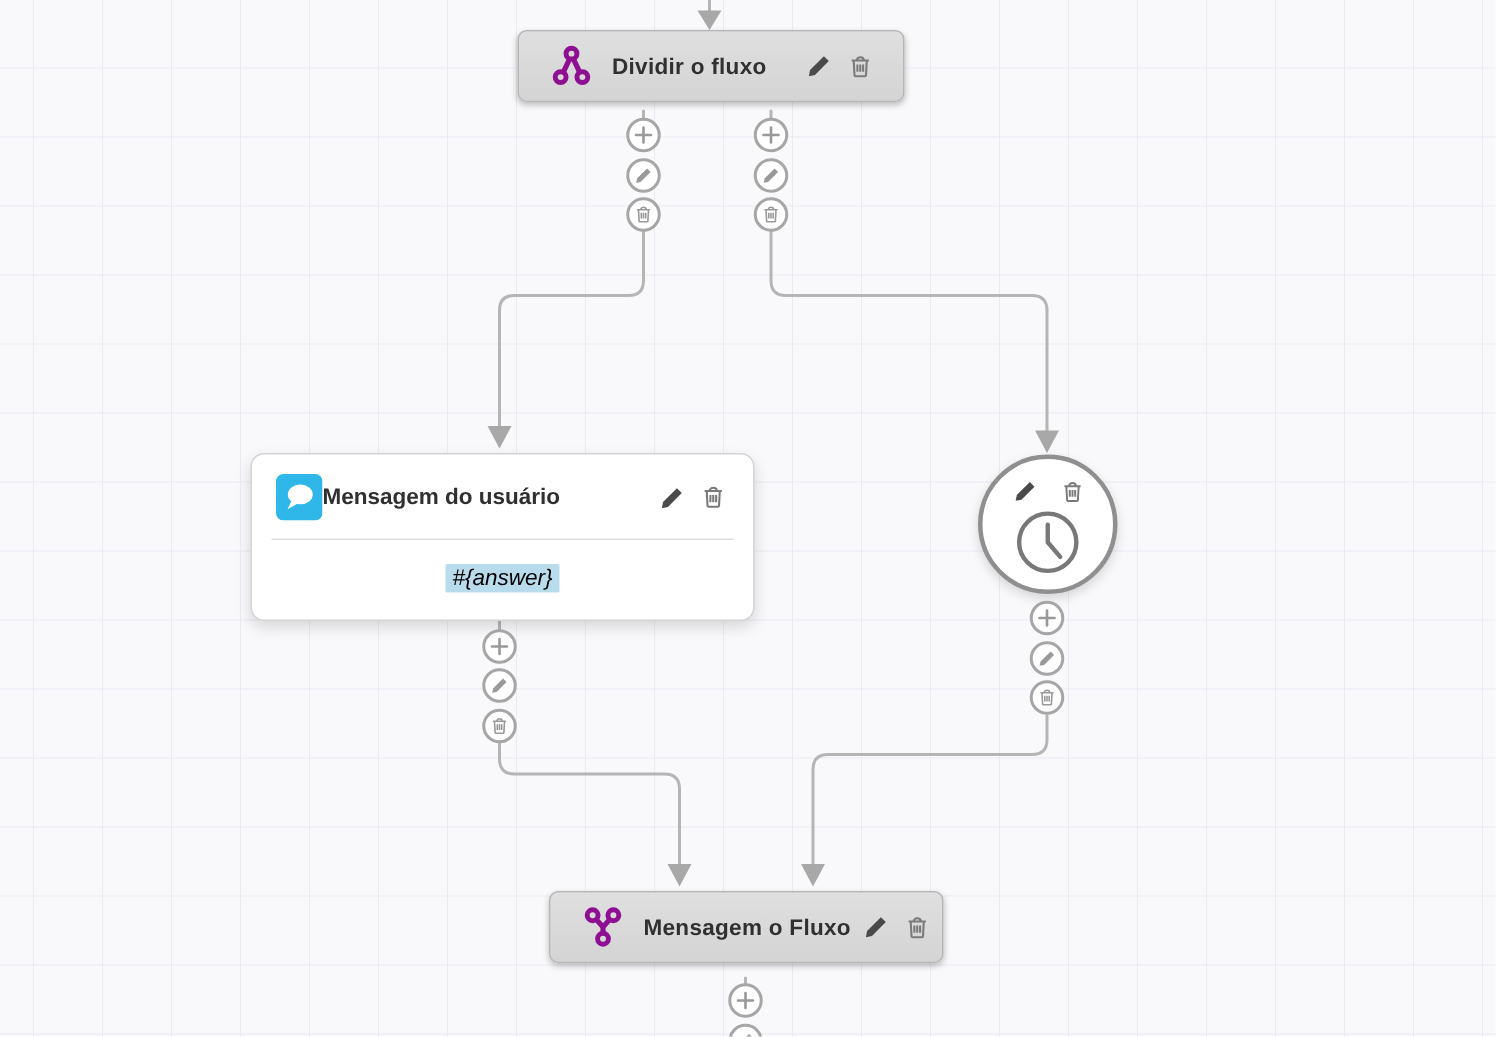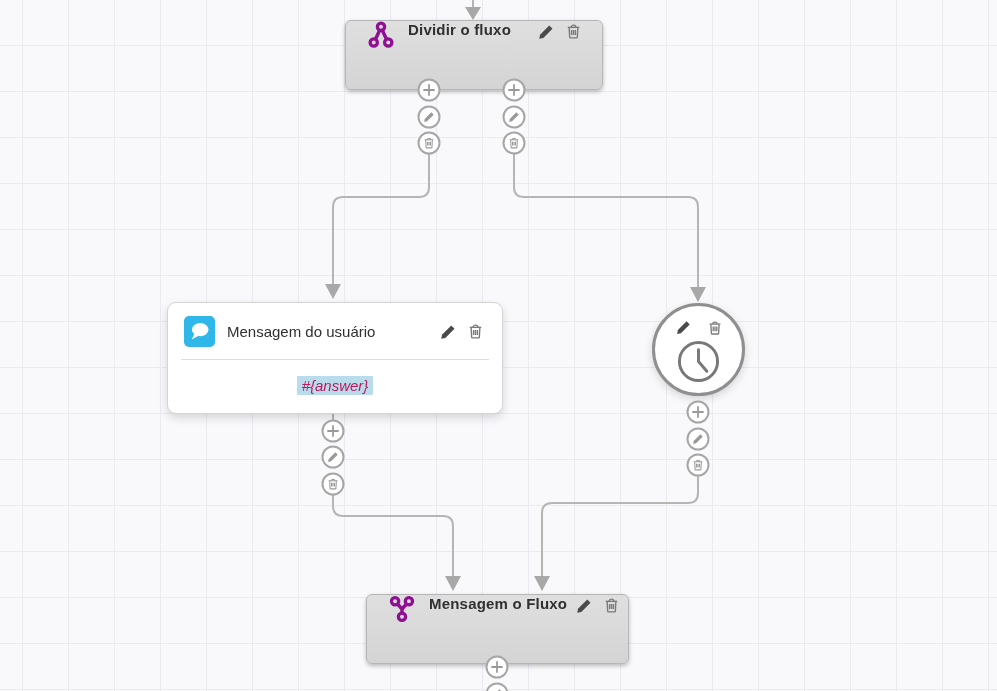--- a/index.html
+++ b/index.html
@@ -12,42 +12,42 @@
       linear-gradient(to bottom,#e9ebf2 1px,transparent 1px);
     background-size:46px 46px,46px 46px;
     background-position:22px 0,0 45px;
   }
   svg.wires{position:absolute;left:0;top:0;pointer-events:none;}
   .wire{stroke:#b5b5b5;stroke-width:2;fill:none;stroke-linecap:round;}
   .arrowhead{fill:#a8a8a8;}
 
   
   .node-bar{
-    position:absolute;height:70px;box-sizing:border-box;
+    position:absolute;height:48px;box-sizing:border-box;
     background:linear-gradient(#dfdfdf,#d4d4d4);
     border:1px solid #b6b6b6;border-radius:6px;
     box-shadow:0 2px 4px rgba(0,0,0,.25);
-    display:flex;align-items:flex-start;padding:0 18px 0 21px;
+    display:flex;align-items:center;padding:0 18px 0 21px;
     cursor:move;
   }
   .node-bar .title{flex:1;margin-left:13px;font-size:15px;font-weight:bold;color:#303030;letter-spacing:.2px;white-space:nowrap;}
   .hdr-btn{background:none;border:none;padding:2px;margin-left:6px;cursor:pointer;display:flex;align-items:center;}
 
   
   .node-card{
     position:absolute;left:167px;top:302px;width:336px;height:112px;box-sizing:border-box;
     background:#fff;border:1px solid #d4d4d4;border-radius:9px;
     box-shadow:0 4px 10px rgba(0,0,0,.14);cursor:move;
   }
   .node-card .hd{display:flex;align-items:center;padding:13px 16px 12px 16px;}
-  .node-card .hd .title{flex:1;margin-left:12px;font-size:15px;font-weight:normal;color:#303030;white-space:nowrap;}
+  .node-card .hd .title{flex:1;margin-left:0;font-size:15px;font-weight:bold;color:#303030;white-space:nowrap;}
   .node-card .divider{border-top:1px solid #ddd;margin:0 13px;}
   .node-card .bd{height:50px;display:flex;align-items:center;justify-content:center;}
   .var-chip{
-    font-size:15px;font-style:italic;color:#be185d;
+    font-size:15px;font-style:italic;color:#000000;
     background:#b9dcec;padding:1px 5px;border-radius:1px;
   }
 
   
   .node-timer{
     position:absolute;left:652px;top:303px;width:93px;height:93px;box-sizing:border-box;
     background:#fff;border:3px solid #8f8f8f;border-radius:50%;
     box-shadow:0 3px 8px rgba(0,0,0,.15);
     display:flex;flex-direction:column;align-items:center;cursor:move;
   }

